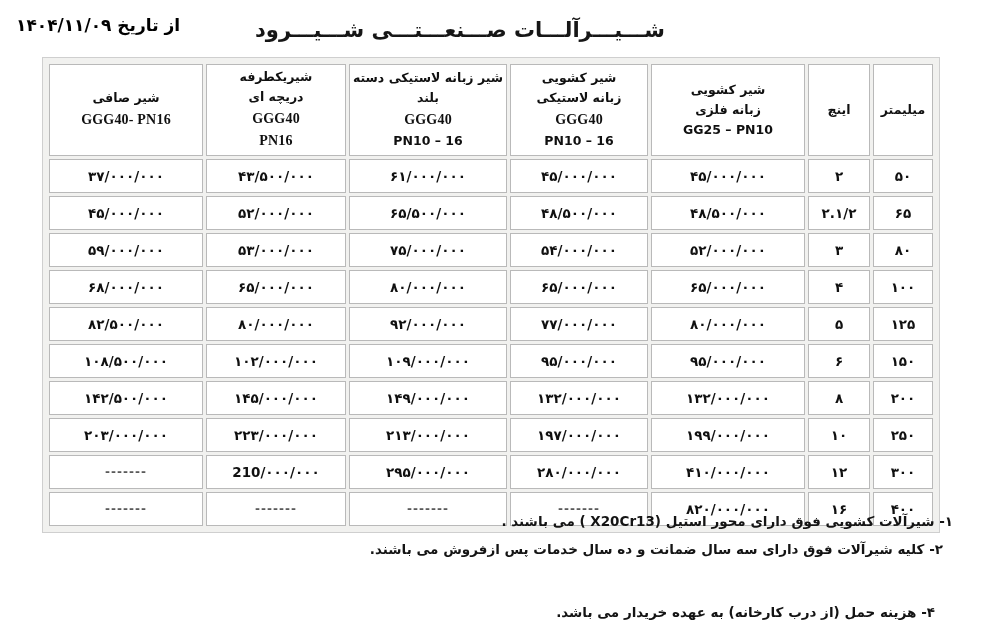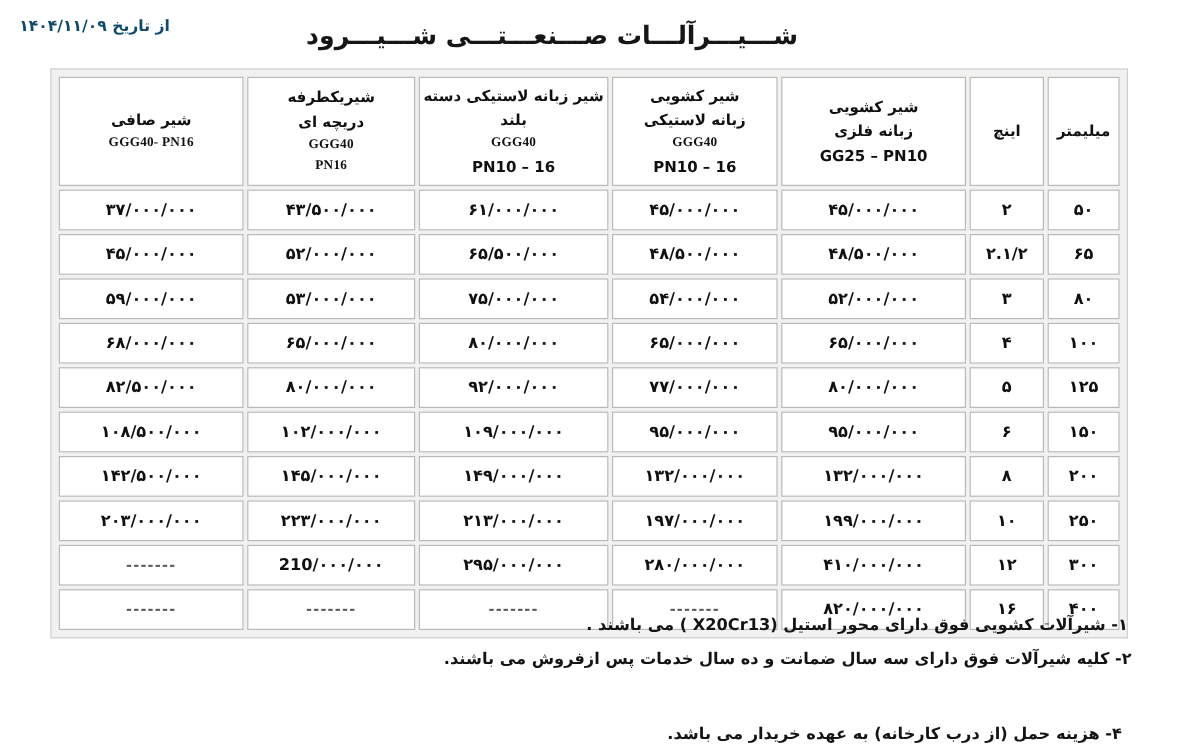--- a/index.html
+++ b/index.html
@@ -16,21 +16,21 @@
   .doc-title{
     position:absolute;top:18px;left:60px;width:800px;
     text-align:center;
     font-size:21px;font-weight:bold;color:#161616;
     letter-spacing:0px;
     white-space:nowrap;
   }
   .doc-date{
     position:absolute;top:15px;left:16px;
     direction:rtl;
-    font-size:13px;font-weight:bold;color:#0c4a6e;
+    font-size:17px;font-weight:bold;color:#000000;
     white-space:nowrap;
   }
 
   .table-wrap{
     position:absolute;top:57px;left:42px;
     background:#f1f1ef;
     border:1px solid #cfcfcf;
     padding:3px;
   }
   table.price{
@@ -51,21 +51,21 @@
   }
   table.price th{
     height:85px;
     font-size:12.5px;
     line-height:1.62;
     padding:2px 1px;
   }
   table.price th .latin{
     direction:ltr;
     font-family:"Liberation Serif","DejaVu Serif",serif;
-    font-size:11px;
+    font-size:14px;
     letter-spacing:0.2px;
   }
   table.price td{
     height:32px;
     font-size:13.5px;
     padding:0 2px;
   }
   table.price td.dash{
     color:#5a5a5a;
     letter-spacing:1px;
@@ -74,21 +74,21 @@
 
   .note{
     position:absolute;
     direction:rtl;
     font-size:13.5px;
     font-weight:bold;
     color:#141414;
     white-space:nowrap;
     text-align:right;
   }
-  .note-1{top:513px;right:60px;}
+  .note-1{top:513px;right:47px;}
   .note-2{top:541px;right:57px;}
   .note-3{top:569px;right:15px;font-size:14px;}
   .note-4{top:604px;right:65px;}
 </style>
 </head>
 <body>
 
 <div class="page">
 
   <div class="doc-title">شـــیـــرآلـــات صـــنعـــتـــی شـــیـــرود</div>

